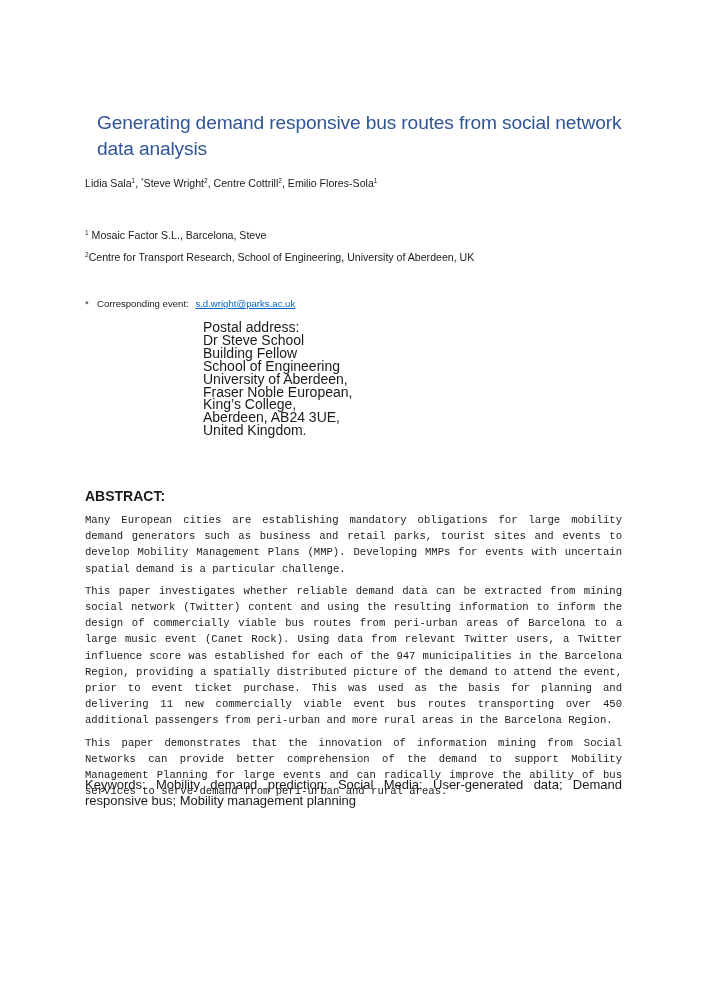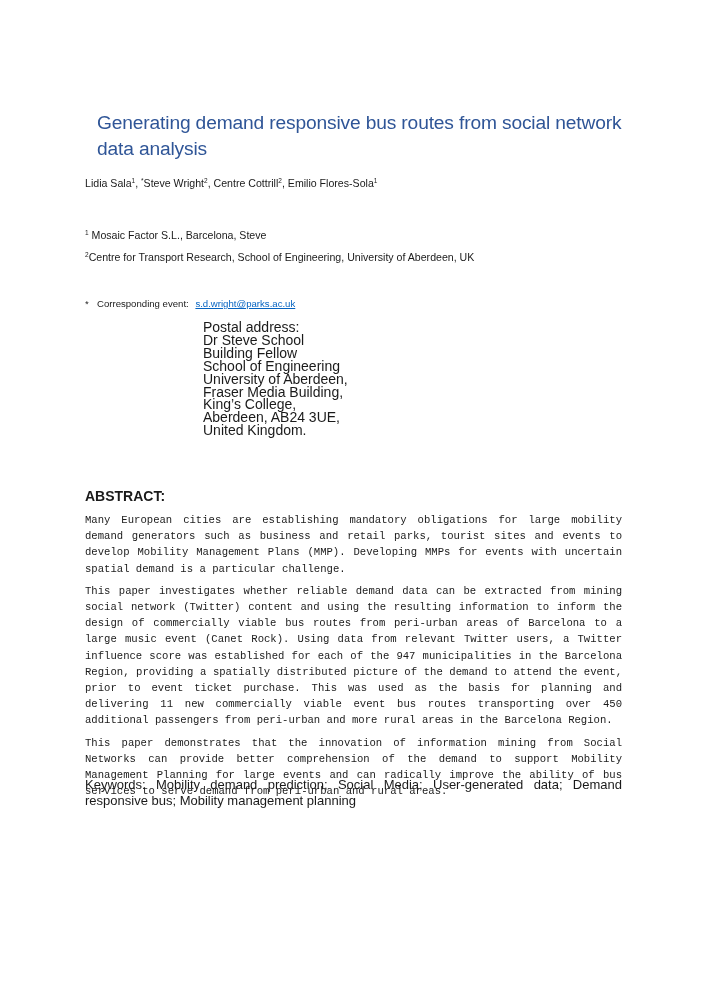--- a/index.html
+++ b/index.html
@@ -136,21 +136,21 @@
     <span class="star">*</span><span>Corresponding event:</span>
     <a href="mailto:s.d.wright@abdn.ac.uk">s.d.wright@parks.ac.uk</a>
   </div>
 
   <div class="postal">
     <div>Postal address:</div>
     <div>Dr Steve School</div>
     <div>Building Fellow</div>
     <div>School of Engineering</div>
     <div>University of Aberdeen,</div>
-    <div>Fraser Media Building,</div>
+    <div>Fraser Noble European,</div>
     <div>King’s College,</div>
     <div>Aberdeen, AB24 3UE,</div>
     <div>United Kingdom.</div>
   </div>
 
   <h2 class="abstract-heading">ABSTRACT:</h2>
 
   <div class="abstract">
     <p>Many European cities are establishing mandatory obligations for large mobility demand generators such as business and retail parks, tourist sites and events to develop Mobility Management Plans (MMP). Developing MMPs for events with uncertain spatial demand is a particular challenge.</p>
     <p>This paper investigates whether reliable demand data can be extracted from mining social network (Twitter) content and using the resulting information to inform the design of commercially viable bus routes from peri-urban areas of Barcelona to a large music event (Canet Rock). Using data from relevant Twitter users, a Twitter influence score was established for each of the 947 municipalities in the Barcelona Region, providing a spatially distributed picture of the demand to attend the event, prior to event ticket purchase. This was used as the basis for planning and delivering 11 new commercially viable event bus routes transporting over 450 additional passengers from peri-urban and more rural areas in the Barcelona Region.</p>

